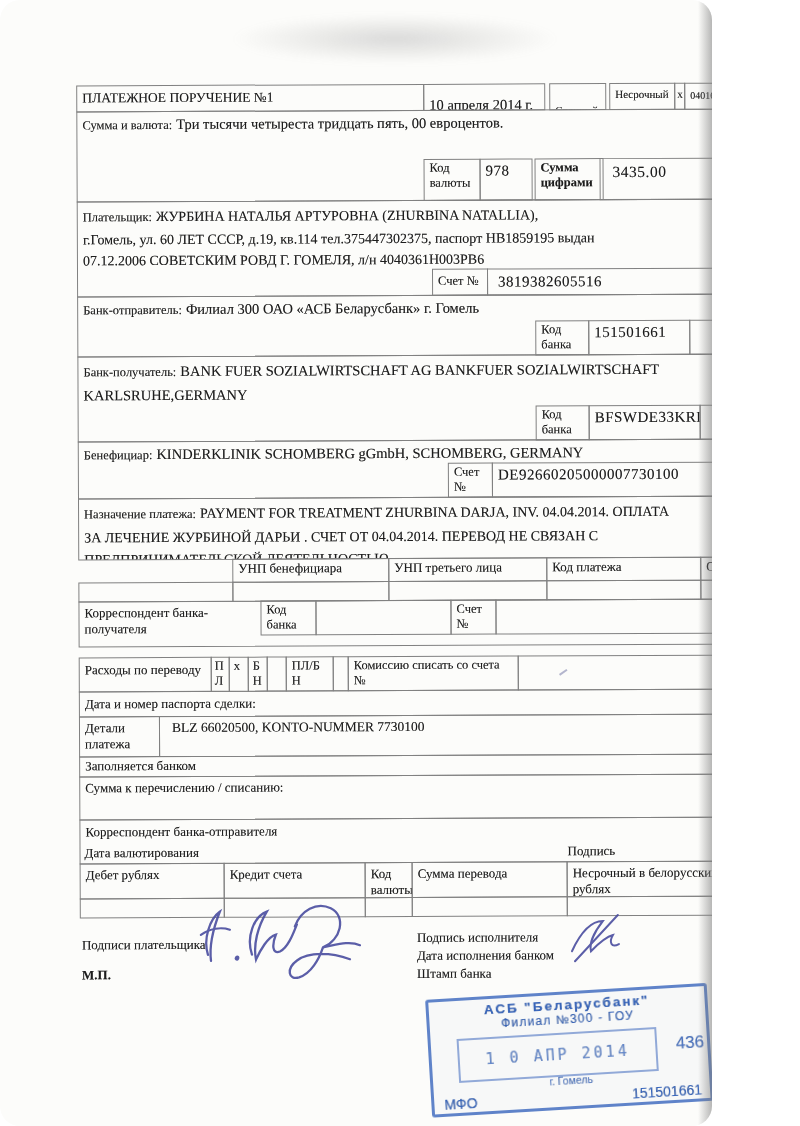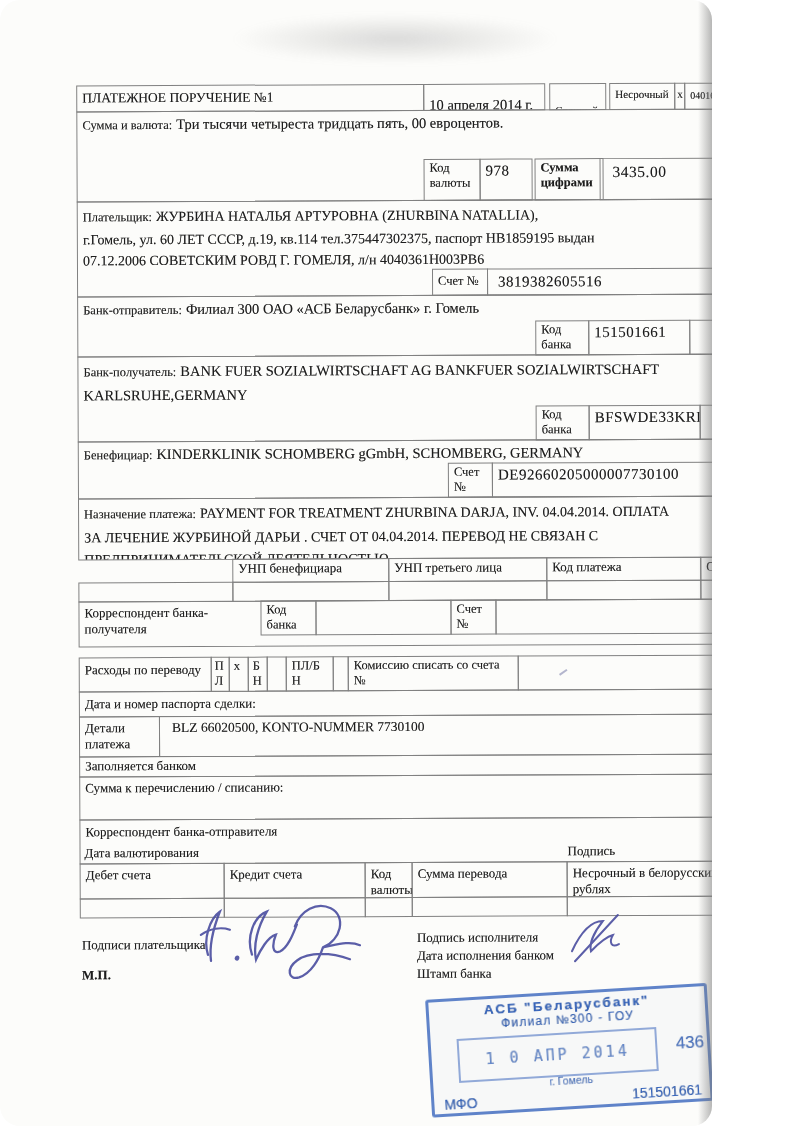--- a/index.html
+++ b/index.html
@@ -156,21 +156,21 @@
     <div class="c" style="left:158px;top:715px;width:605px;height:41px;padding:3px 5px 0 12px;font-size:13.5px;"><span>BLZ 66020500, KONTO-NUMMER 7730100</span></div>
 
     <div class="c sm" style="left:78px;top:755px;width:685px;height:21px;"><span>Заполняется банком</span></div>
     <div class="c sm" style="left:78px;top:775px;width:685px;height:44px;padding-top:3px;"><span>Сумма к перечислению / списанию:</span></div>
     <div class="c sm" style="left:78px;top:818px;width:685px;height:45px;padding-top:4px;">
       <span>Корреспондент банка-отправителя</span>
       <span class="nb sm" style="left:4px;bottom:2px;">Дата валютирования</span>
       <span class="nb sm" style="left:487px;bottom:2px;">Подпись</span>
     </div>
 
-    <div class="c sm" style="left:78px;top:862px;width:145px;height:36px;padding-top:3px;"><span>Дебет счета</span></div>
+    <div class="c sm" style="left:78px;top:862px;width:145px;height:36px;padding-top:3px;"><span>Дебет рублях</span></div>
     <div class="c sm" style="left:222px;top:862px;width:142px;height:36px;padding-top:3px;"><span>Кредит счета</span></div>
     <div class="c sm prel" style="left:363px;top:862px;width:48px;height:36px;padding-top:3px;"><span>Код
 валюты</span></div>
     <div class="c sm" style="left:410px;top:862px;width:156px;height:36px;padding-top:3px;"><span>Сумма перевода</span></div>
     <div class="c sm prel" style="left:565px;top:862px;width:171px;height:36px;padding-top:3px;"><span>Несрочный в белорусских
 рублях</span></div>
     <div class="c" style="left:78px;top:897px;width:145px;height:20px;"></div>
     <div class="c" style="left:222px;top:897px;width:142px;height:20px;"></div>
     <div class="c" style="left:363px;top:897px;width:48px;height:20px;"></div>
     <div class="c" style="left:410px;top:897px;width:156px;height:20px;"></div>

